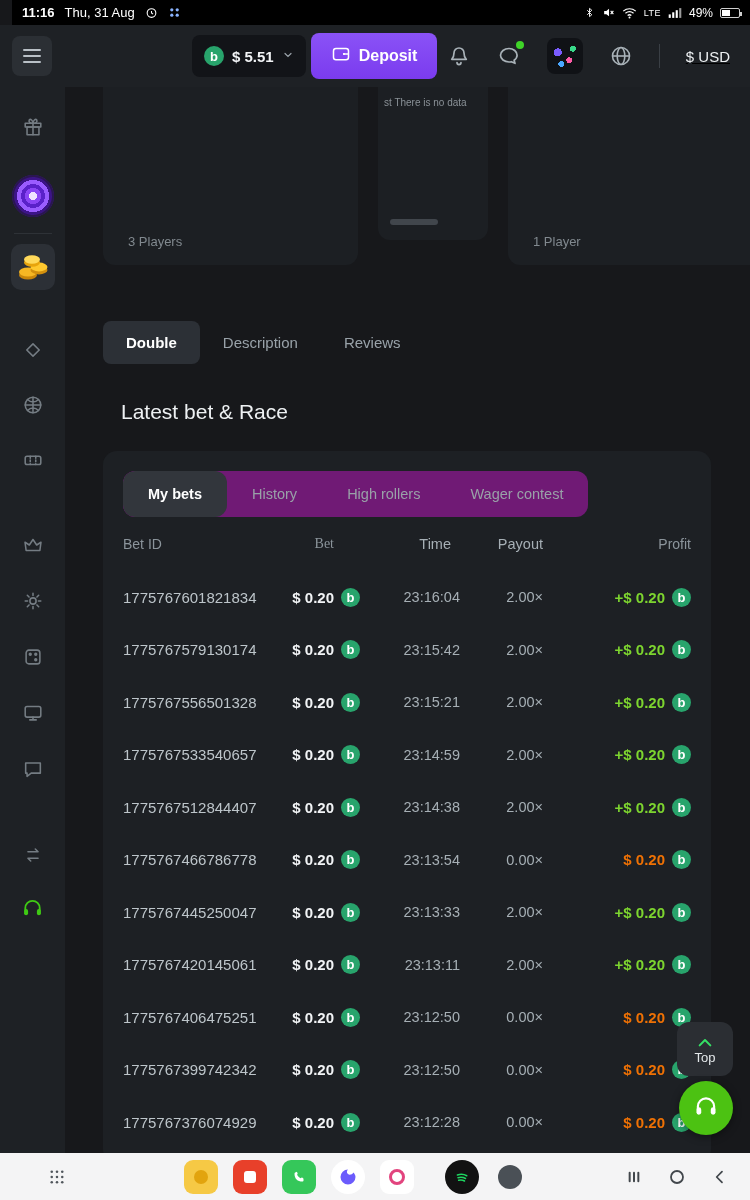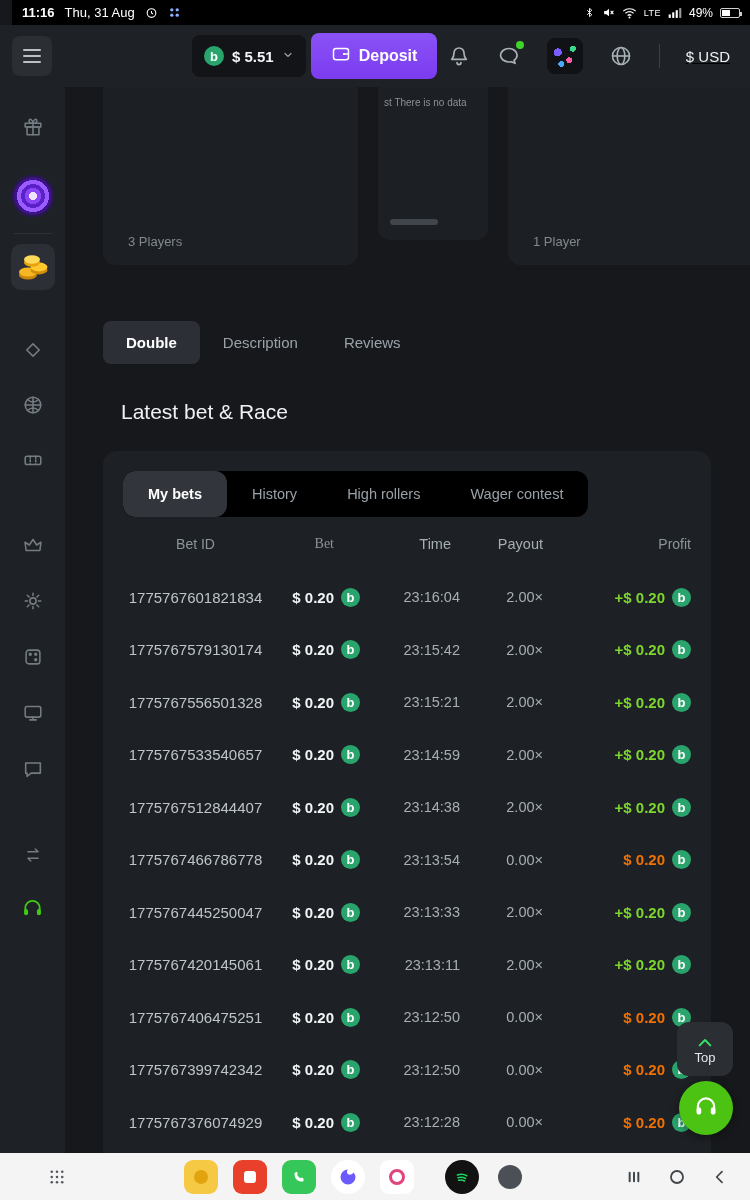--- a/index.html
+++ b/index.html
@@ -71,28 +71,28 @@
   .card-2 .mini-bar { position:absolute; left:12px; bottom:15px; width:48px; height:6px; border-radius:3px; background:#41464c; }
   .card-3 { left:443px; width:280px; height:178px; }
 
   .page-tabs { display:flex; align-items:center; margin:56px 0 0 38px; }
   .ptab { padding:13px 23px; color:#99a2a9; font-size:15px; border-radius:8px; cursor:pointer; }
   .ptab.active { background:#2c3036; color:#fff; font-weight:bold; }
 
   .section-title { margin:36px 0 0 56px; color:#eef1f3; font-size:21px; font-weight:500; }
 
   .bets-card { margin:27px 0 0 38px; width:608px; height:712px; background:#1d2024; border-radius:14px; padding:20px; }
-  .bet-tabs { display:inline-flex; background:#000000; border-radius:12px; overflow:hidden;justify-content:space-between; }
+  .bet-tabs { display:inline-flex; background:#701a75; border-radius:12px; overflow:hidden;justify-content:space-between; }
   .btab { padding:15px 25px; color:#99a1a8; font-size:14.5px; cursor:pointer; white-space:nowrap; }
   .btab.active { background:#32363c; border-radius:12px; color:#fff; font-weight:bold; }
 
   .bt-row { display:grid; grid-template-columns:minmax(0,1fr) 92px 108px 75px 148px; align-items:center; height:52.5px; }
   .bt-head { height:54px; color:#8b949b; font-size:14px; }
   .cell { white-space:nowrap; }
-  .c-id { text-align:center; overflow:hidden; color:#bdc5ca; font-size:15px; }
+  .c-id { text-align:left; overflow:hidden; color:#bdc5ca; font-size:15px; }
   .bt-head .c-id { color:#8b949b; font-size:14px; }
   .c-bet, .c-profit { display:flex; align-items:center; justify-content:flex-end; gap:7px; }
   .c-bet .val { color:#f2f4f6; font-size:15px; font-weight:bold; }
   .c-time { text-align:right; padding-right:8px; color:#a6afb5; font-size:14.5px; }
   .bt-head .c-time { padding-right:17px; }
   .c-payout { text-align:right; color:#a6afb5; font-size:14.5px; }
   .h-bet { text-align:right; padding-right:26px; display:block;font-family:Liberation Serif, serif; }
   .h-profit { text-align:right; display:block; }
   .profit-val { font-size:15px; font-weight:bold; }
   .c-profit.win .profit-val { color:#7dd52f; }

